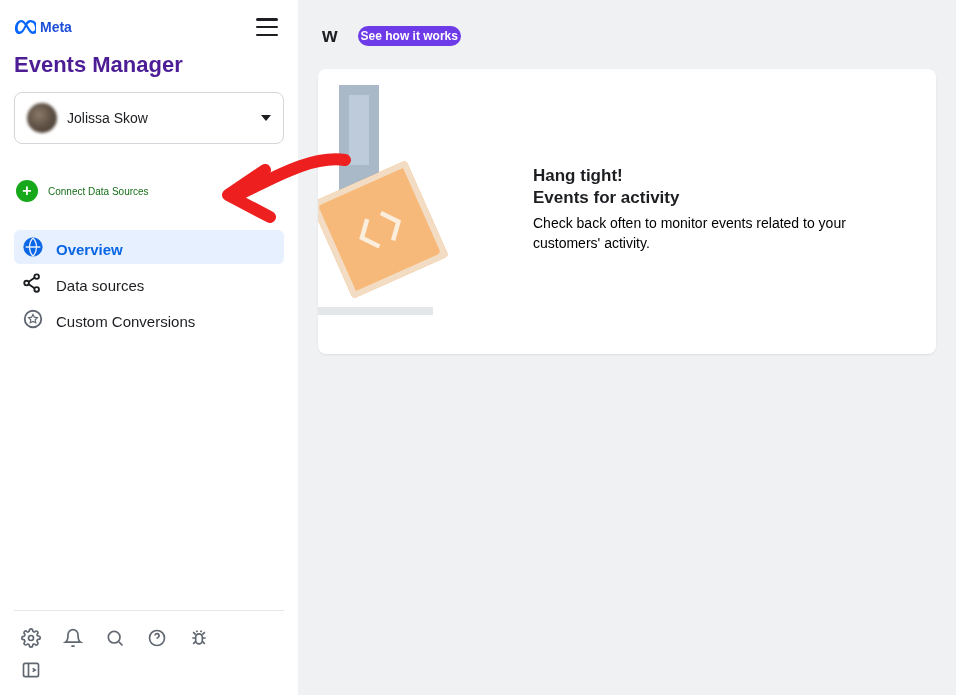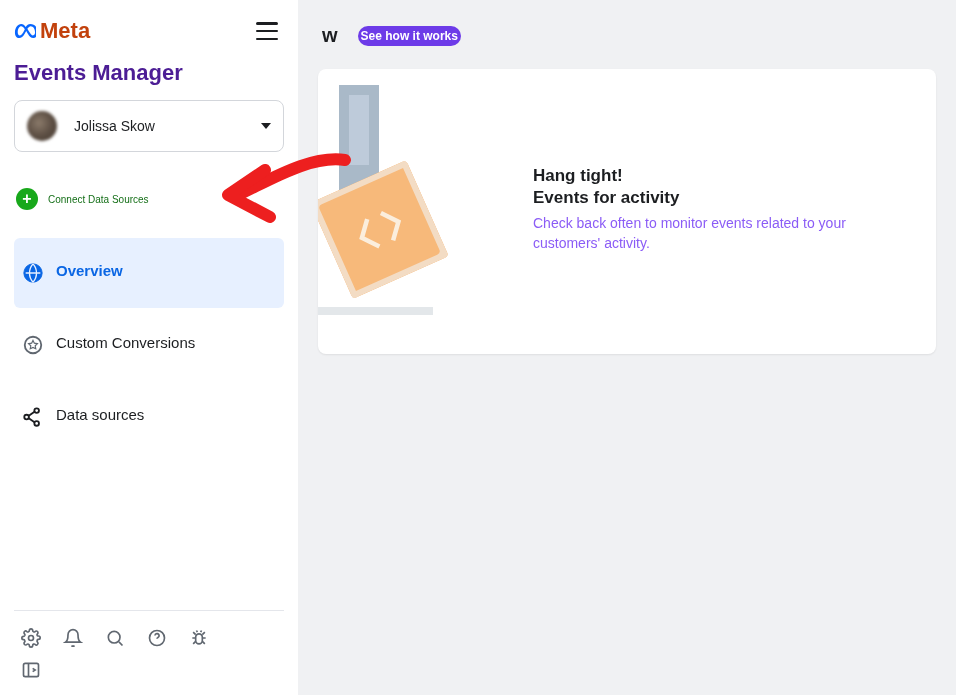--- a/index.html
+++ b/index.html
@@ -40,23 +40,23 @@
       align-items: center;
       justify-content: space-between;
       margin-bottom: 16px;
     }
     .meta-logo {
       display: flex;
       align-items: center;
       gap: 4px;
     }
     .meta-logo-text {
-      font-size: 22px;
+      font-size: 14px;
       font-weight: 700;
-      color: #c2410c;
+      color: #1d4ed8;
     }
     .hamburger {
       width: 22px;
       height: 18px;
       display: flex;
       flex-direction: column;
       justify-content: space-between;
       cursor: pointer;
       margin-right: 6px;
     }
@@ -71,21 +71,21 @@
       font-weight: 700;
       color: #4c1d95;
       margin-bottom: 14px;
     }
     .account-selector {
       border: 1px solid #d3d6db;
       border-radius: 8px;
       padding: 10px 12px;
       display: flex;
       align-items: center;
-      gap: 17px;
+      gap: 10px;
       cursor: pointer;
       margin-bottom: 30px;
     }
     .avatar {
       width: 30px;
       height: 30px;
       border-radius: 50%;
       background: radial-gradient(circle at 40% 40%, #8a7a6a 0%, #5d4f44 50%, #44392f 100%);
       filter: blur(1.5px);
     }
@@ -125,23 +125,23 @@
     .connect-text {
       color: #156f18;
       font-weight: 400;
       font-size: 10px;
     }
     .nav-list {
       list-style: none;
     }
     .nav-item {
       display: flex;
-      align-items: flex-start;
+      align-items: flex-end;
       gap: 12px;
-      padding: 24px 8px;
+      padding: 6px 8px;
       border-radius: 6px;
       cursor: pointer;
       font-size: 15px;
       color: #1c1e21;
       margin-bottom: 2px;
     }
     .nav-item.active {
       background: #e7f0ff;
       color: #0a66e4;
       font-weight: 600;
@@ -269,21 +269,21 @@
       background: #e3e7ea;
     }
     .card-text h3 {
       font-size: 17px;
       font-weight: 700;
       color: #1c1e21;
       margin-bottom: 2px;
     }
     .card-text p {
       font-size: 14px;
-      color: #8b5cf6;
+      color: #000000;
       line-height: 1.4;
       margin-top: 6px;
       max-width: 320px;
     }
     .arrow-annotation {
       position: absolute;
       left: 210px;
       top: 145px;
       width: 150px;
       height: 90px;
@@ -329,37 +329,37 @@
       <span class="nav-icon">
         <svg width="22" height="22" viewBox="0 0 24 24" fill="#0a66e4">
             <circle cx="12" cy="12" r="10" fill="#0a66e4"></circle>
             <path d="M4 12h16M12 2a15 15 0 0 1 0 20M12 2a15 15 0 0 0 0 20" stroke="#e7f0ff" stroke-width="1.5" fill="none"></path>
           </svg>
       </span>
       <span>Overview</span>
     </li>
     <li class="nav-item">
       <span class="nav-icon">
-        <svg width="22" height="22" viewBox="0 0 24 24" fill="none" stroke="#606770" stroke-width="2">
-            <circle cx="12" cy="12" r="9"></circle>
-            <path d="M12 7l1.5 3 3.3.5-2.4 2.3.6 3.3L12 14.6l-3 1.5.6-3.3L7.2 10.5l3.3-.5z" stroke-width="1.3"></path>
-          </svg>
-      </span>
-      <span>Custom Conversions</span>
-    </li>
-    <li class="nav-item">
-      <span class="nav-icon">
         <svg width="22" height="22" viewBox="0 0 24 24" fill="none" stroke="#1c1e21" stroke-width="2">
             <circle cx="5" cy="12" r="2.5"></circle>
             <circle cx="16" cy="5" r="2.5"></circle>
             <circle cx="16" cy="19" r="2.5"></circle>
             <path d="M7 11l7-5M7 13l7 5"></path>
           </svg>
       </span>
       <span>Data sources</span>
+    </li>
+    <li class="nav-item">
+      <span class="nav-icon">
+        <svg width="22" height="22" viewBox="0 0 24 24" fill="none" stroke="#606770" stroke-width="2">
+            <circle cx="12" cy="12" r="9"></circle>
+            <path d="M12 7l1.5 3 3.3.5-2.4 2.3.6 3.3L12 14.6l-3 1.5.6-3.3L7.2 10.5l3.3-.5z" stroke-width="1.3"></path>
+          </svg>
+      </span>
+      <span>Custom Conversions</span>
     </li>
   </ul>
 
   <div class="sidebar-spacer"></div>
   <div class="sidebar-divider"></div>
 
   <div class="bottom-icons">
     <span class="bottom-icon">
       <svg width="20" height="20" viewBox="0 0 24 24" fill="none" stroke="#606770" stroke-width="2">
           <circle cx="12" cy="12" r="3"></circle>

